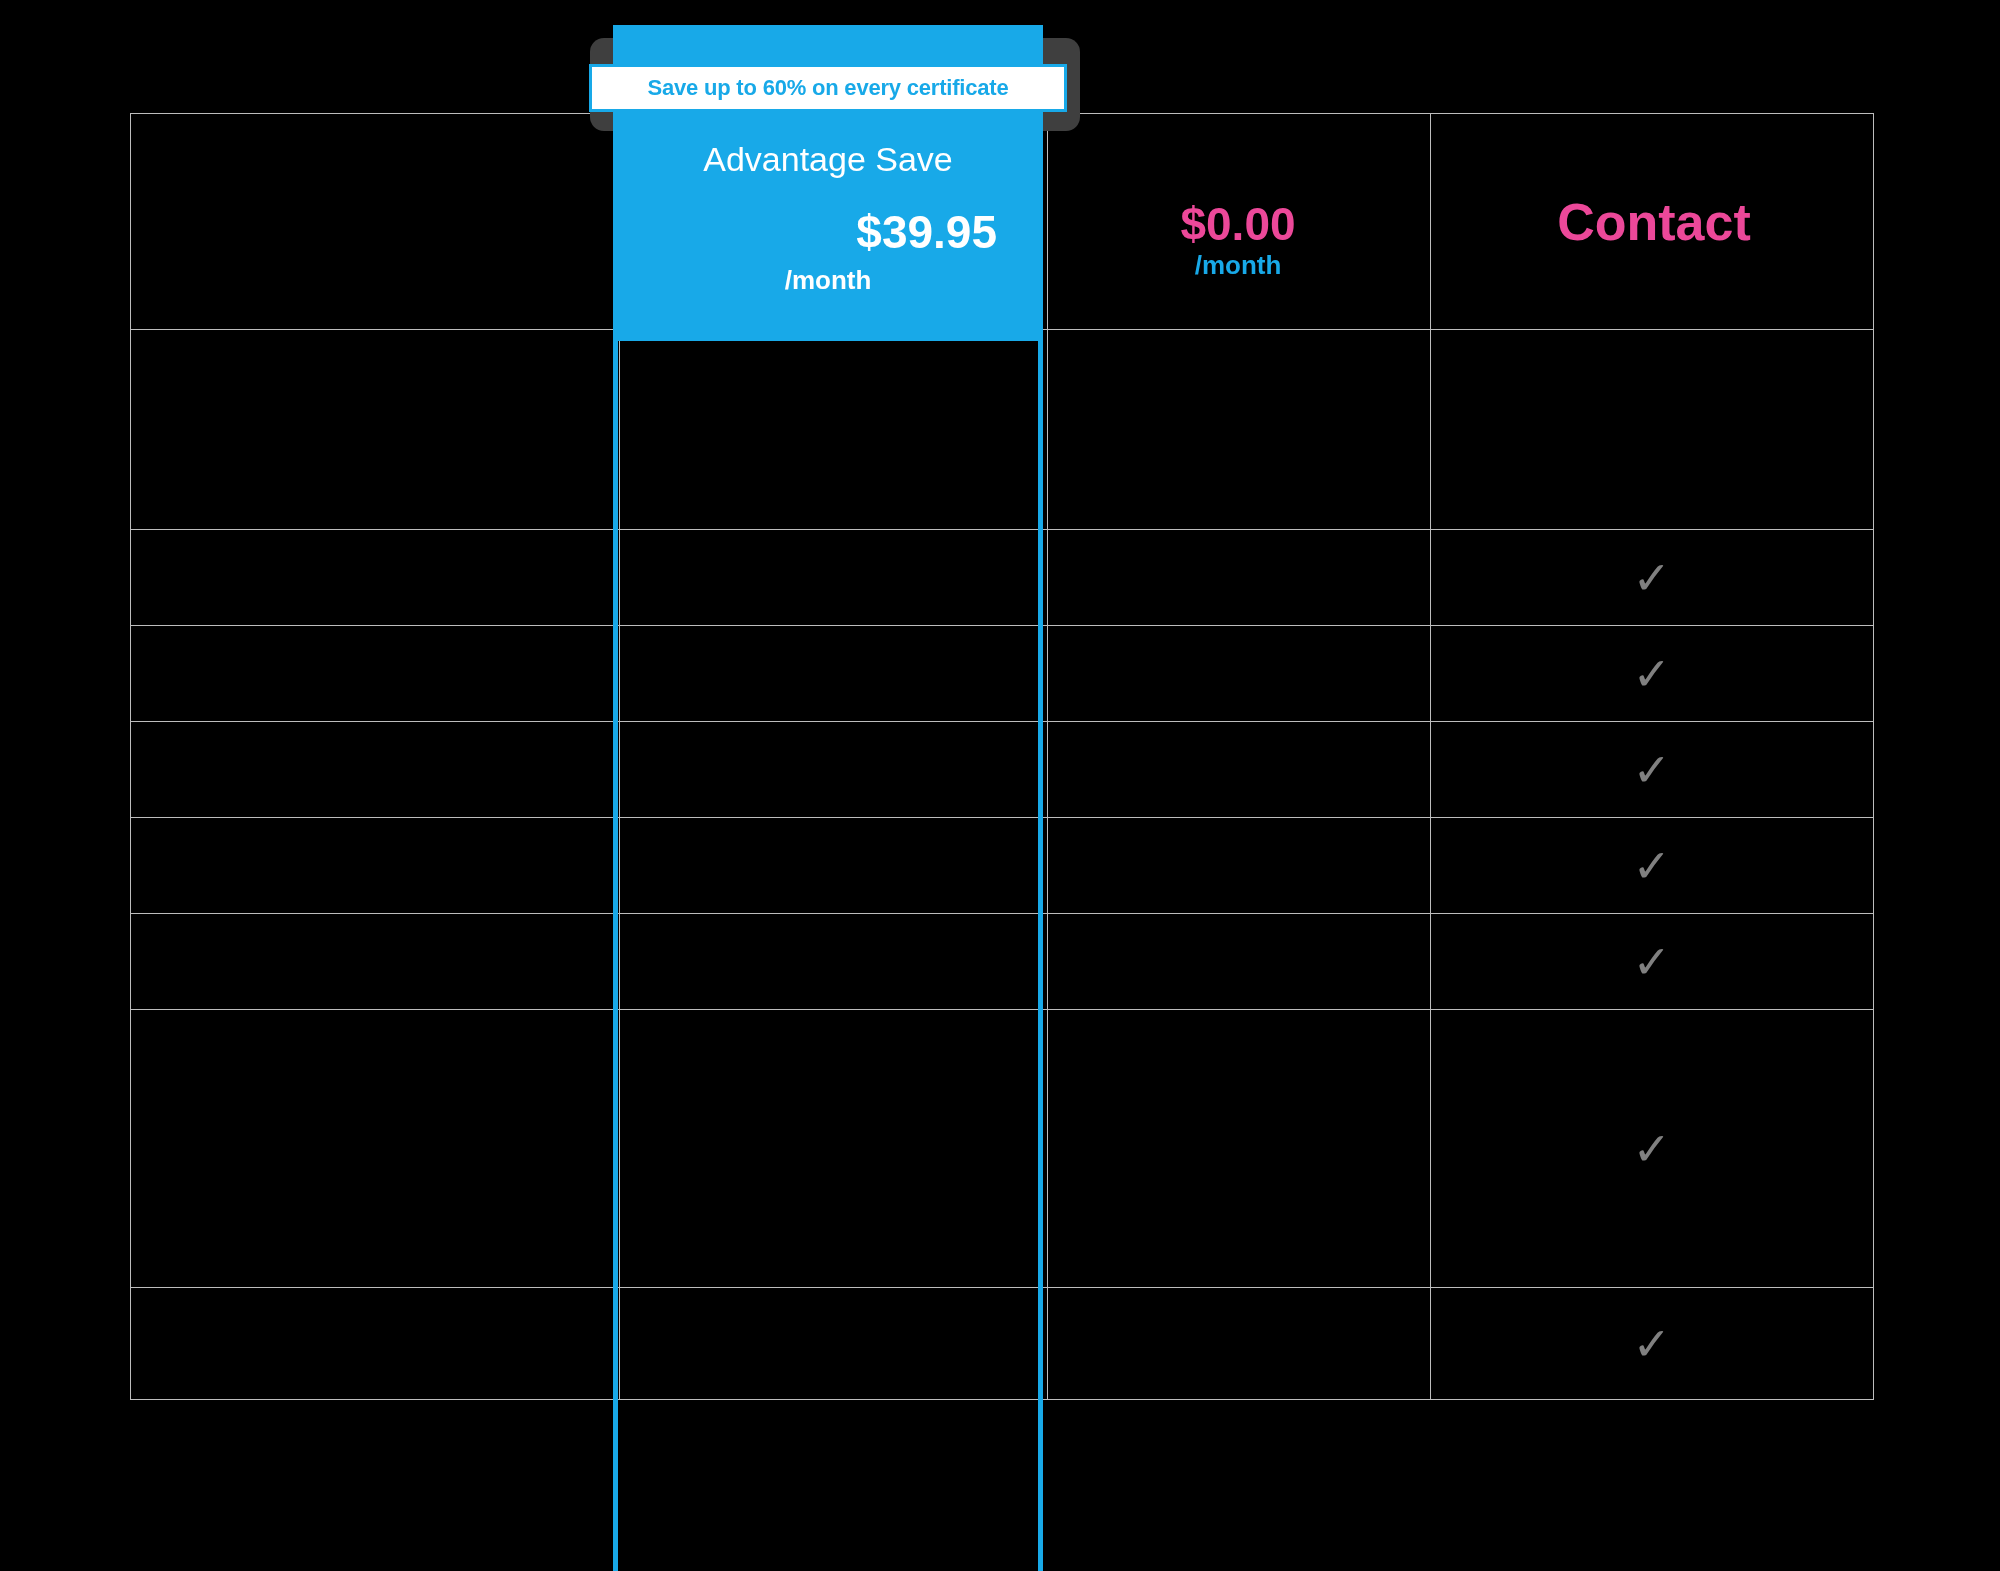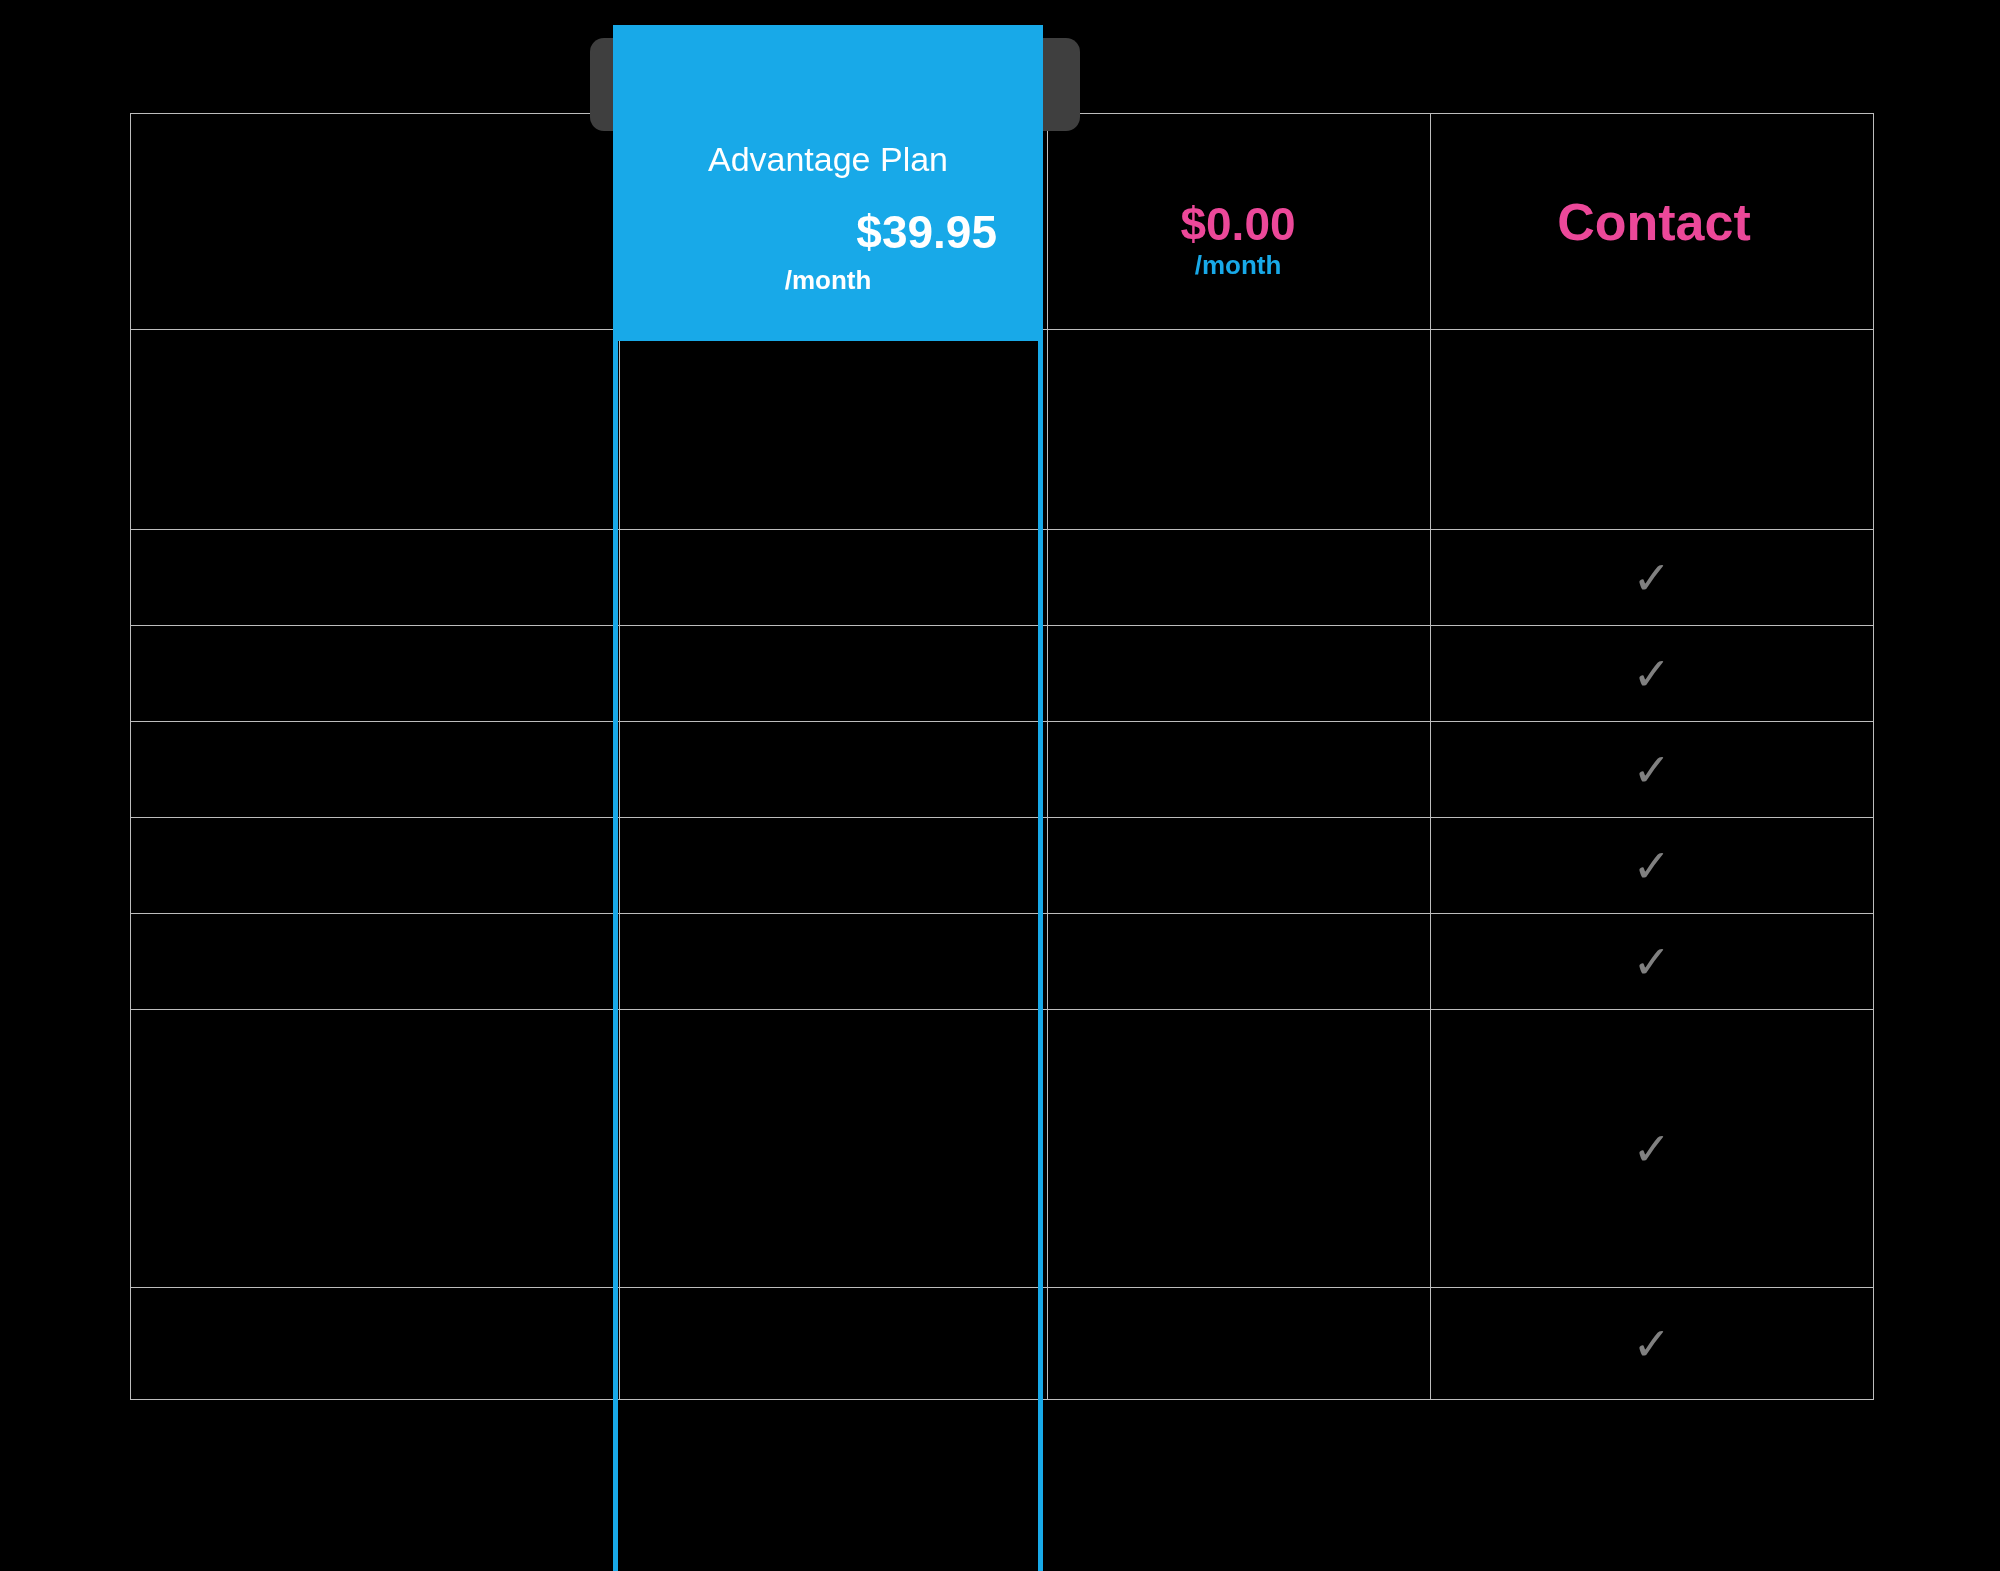--- a/index.html
+++ b/index.html
@@ -213,22 +213,25 @@
 </head>
 <body>
 
 <div class="pricing-wrap">
 
   <div class="ribbon-tail"></div>
 
   <div class="highlight-head"></div>
   <div class="highlight-col"></div>
 
-
-  <div class="plan-name">Advantage Plan</div>
+  <div class="plan-badge">
+    <span>Save up to 60% on every certificate</span>
+  </div>
+
+  <div class="plan-name">Advantage Save</div>
   <div class="plan-price">$39.95</div>
   <div class="plan-period">/month</div>
 
   <div class="col-head head-free">
     <div class="price">$0.00</div>
     <div class="period">/month</div>
   </div>
 
   <div class="col-head head-enterprise">
     <div class="price big">Contact</div>

